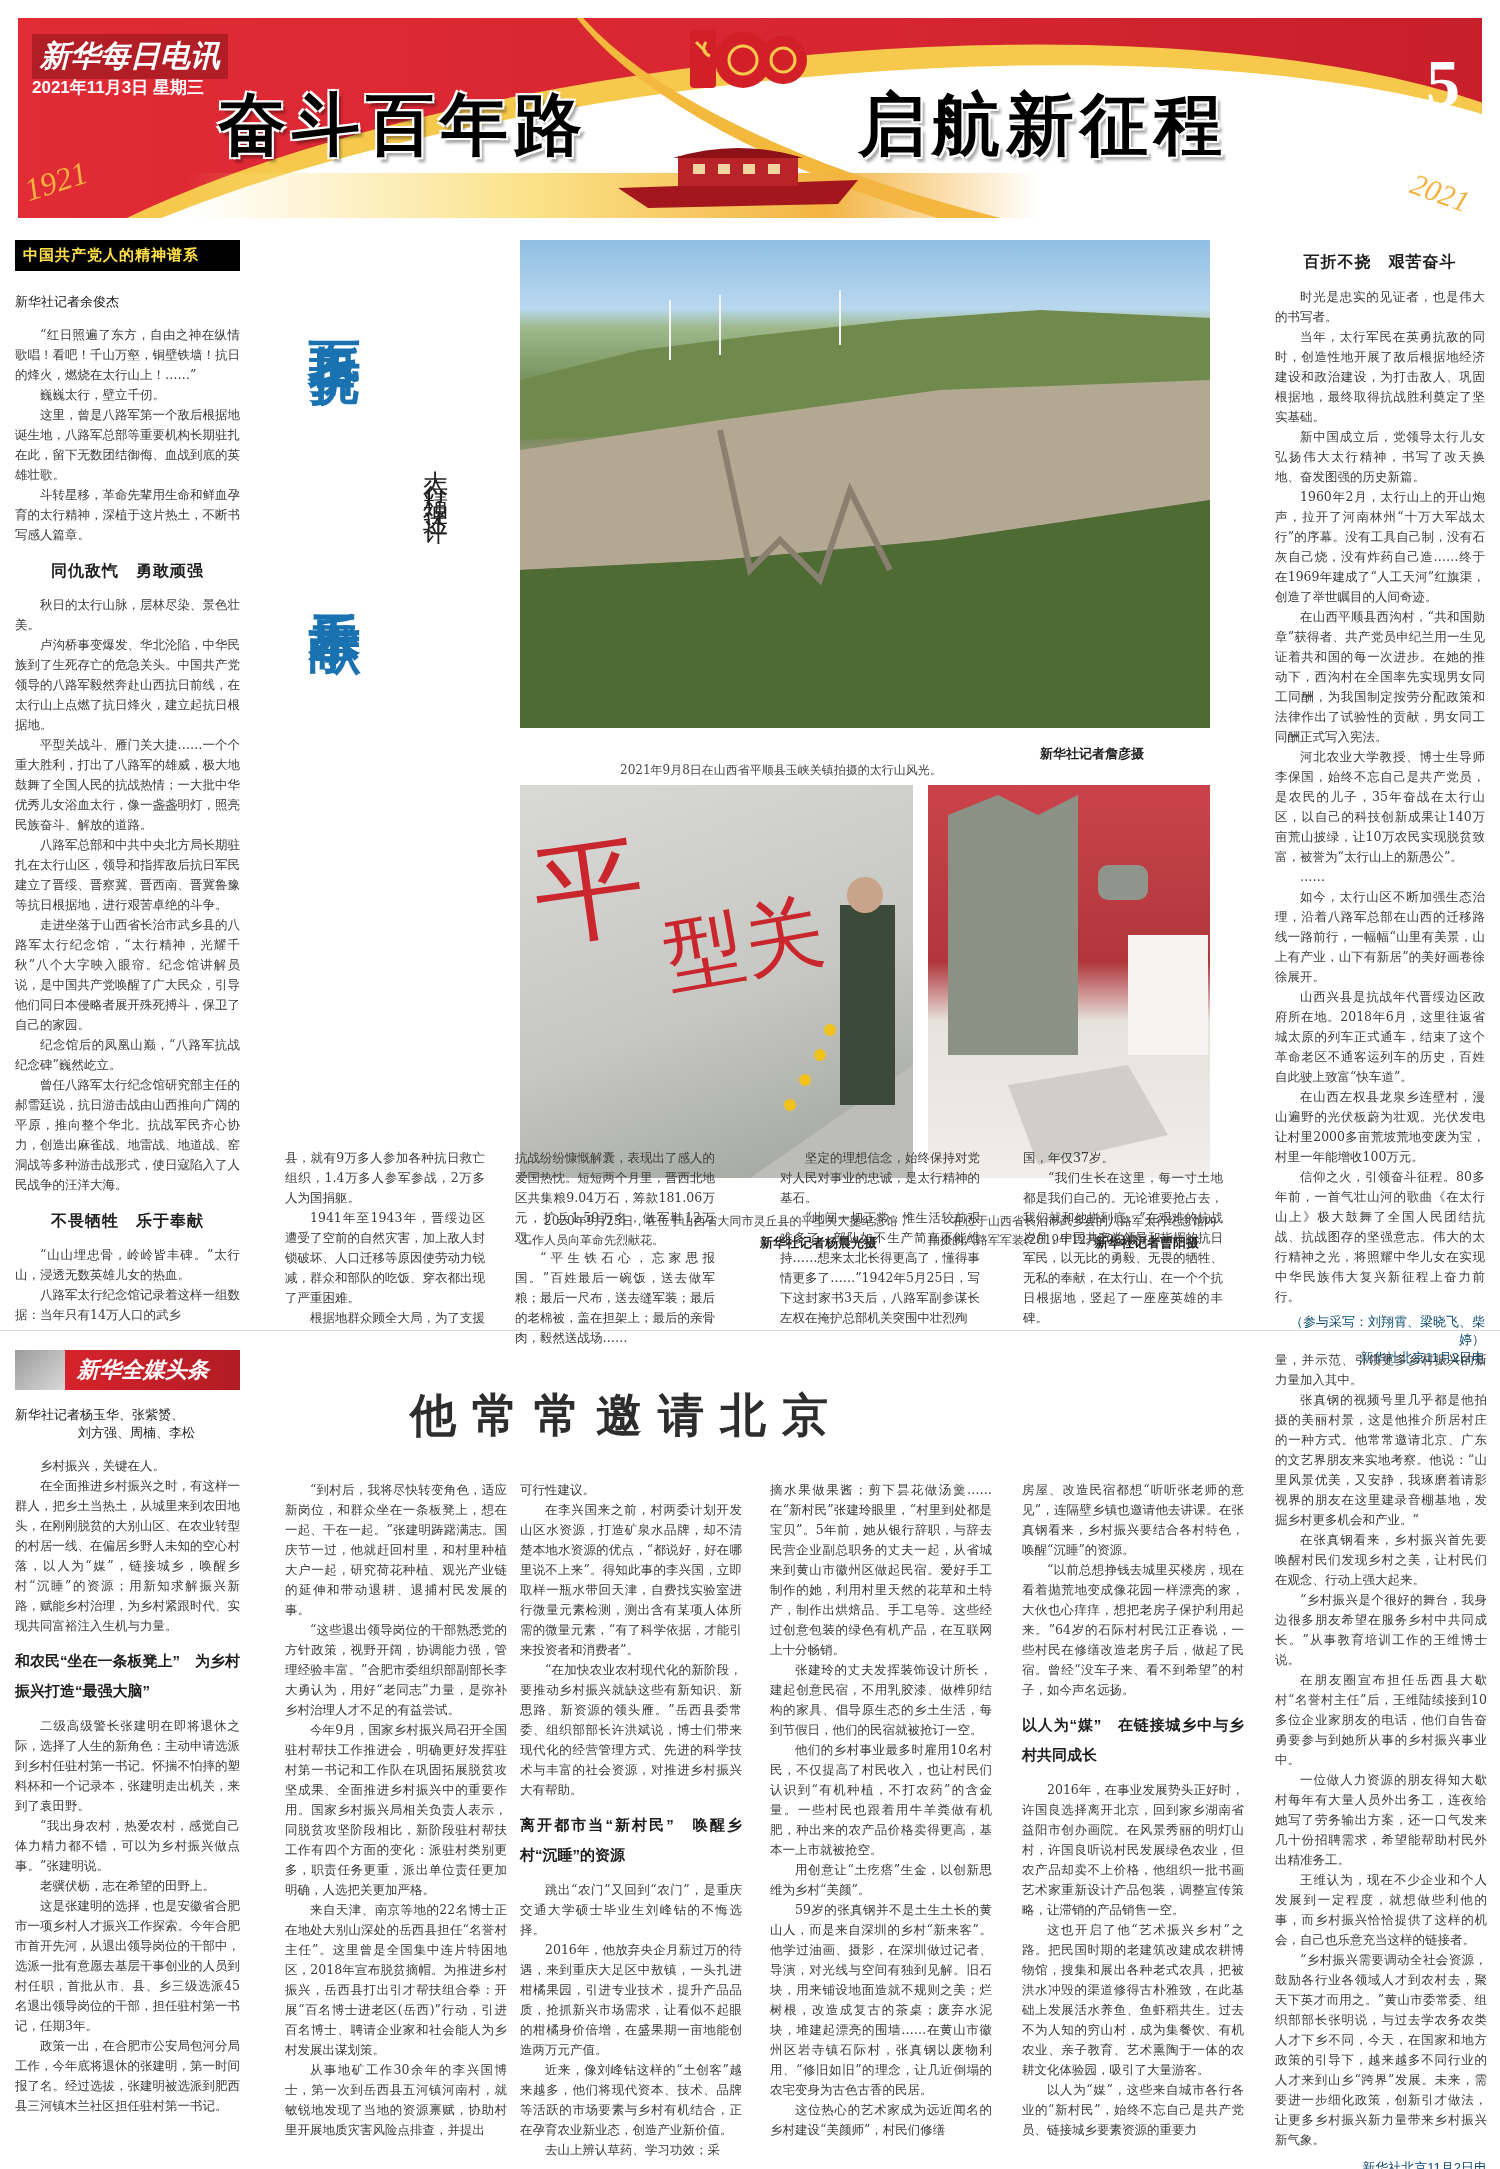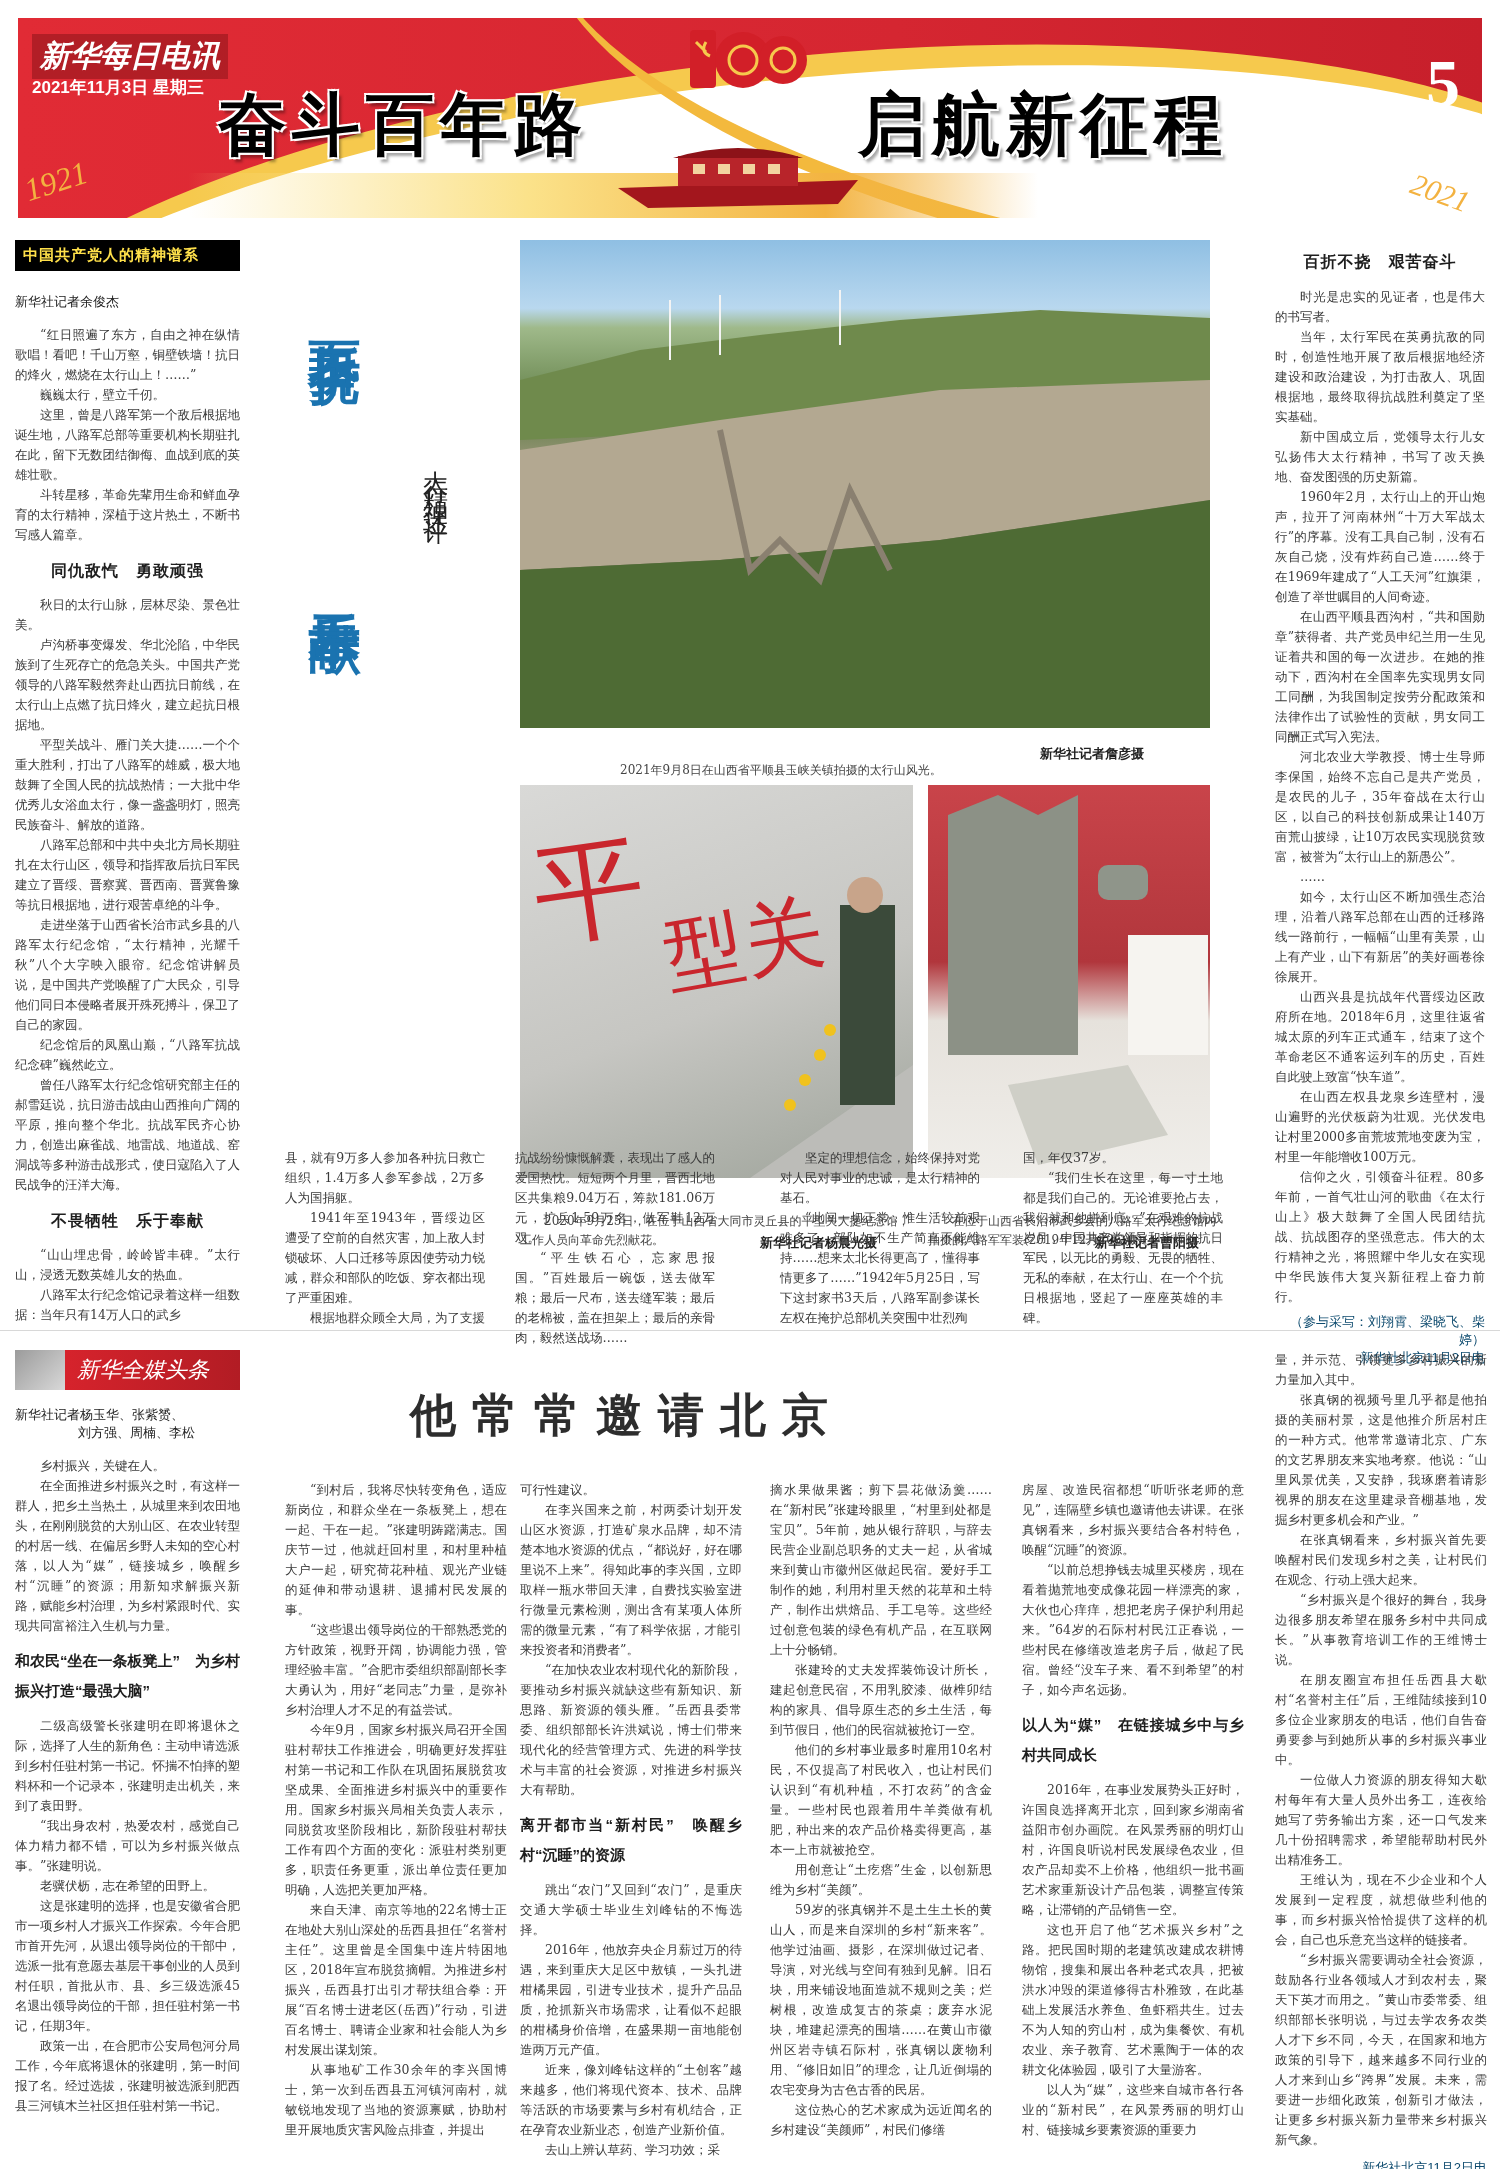--- a/index.html
+++ b/index.html
@@ -28,21 +28,21 @@
   .subhead2 { font-family:"Liberation Sans",sans-serif; font-weight:bold; font-size:15px; color:#1e1e1e; line-height:30px; margin:10px 0 10px; }
   .vtitle { writing-mode: vertical-rl; font-family:"DejaVu Serif",serif; font-weight:900; font-size:52px; color:#1a73b0; letter-spacing:4px; }
   .vsub { writing-mode: vertical-rl; font-family:"Liberation Sans",sans-serif; font-size:25px; color:#222; letter-spacing:10px; }
   .photo { overflow:hidden; }
   .caption { font-size:12px; color:#444; line-height:19px;margin-top:16px; }
   .credit { font-family:"Liberation Sans",sans-serif; font-weight:bold; font-size:13px; color:#222; }
   .sep { background:#d8d8d8; height:1px; }
   .big-title { font-family:"DejaVu Serif",serif; font-weight:bold; font-size:46px; color:#2d2d2d; letter-spacing:16px; }
   .media-tag { display:flex; align-items:center; height:40px; }
   .media-tag .net { width:50px; height:40px; background: linear-gradient(135deg,#9b9b9b,#d9d9d9); }
-  .media-tag .lbl { flex:1; height:40px; background: linear-gradient(90deg,#d6232c,#b21c24); color:#fff; font-family:"Liberation Sans",sans-serif; font-weight:normal; font-style:italic; font-size:22px; line-height:40px; padding-left:12px; }
+  .media-tag .lbl { flex:1; height:40px; background: linear-gradient(90deg,#d6232c,#b21c24); color:#fff; font-family:"Liberation Sans",sans-serif; font-weight:bold; font-style:italic; font-size:22px; line-height:40px; padding-left:12px; }
   .signoff { font-family:"Liberation Sans",sans-serif; font-size:13px; color:#0c4a6e; text-align:right; }
 </style>
 </head>
 <body>
 
 <div class="abs masthead">
   <div class="mh-red"></div>
   <div class="mh-swoosh"></div>
   <div class="mh-swoosh2"></div>
   <div class="mh-band"></div>
@@ -226,21 +226,21 @@
   <p>59岁的张真钢并不是土生土长的黄山人，而是来自深圳的乡村“新来客”。他学过油画、摄影，在深圳做过记者、导演，对光线与空间有独到见解。旧石块，用来铺设地面造就不规则之美；烂树根，改造成复古的茶桌；废弃水泥块，堆建起漂亮的围墙……在黄山市徽州区岩寺镇石际村，张真钢以废物利用、“修旧如旧”的理念，让几近倒塌的农宅变身为古色古香的民居。</p>
   <p>这位热心的艺术家成为远近闻名的乡村建设“美颜师”，村民们修缮</p>
 </div>
 
 <div class="abs col-text" style="left:1022px; top:1480px; width:222px;">
   <p style="text-indent:0">房屋、改造民宿都想“听听张老师的意见”，连隔壁乡镇也邀请他去讲课。在张真钢看来，乡村振兴要结合各村特色，唤醒“沉睡”的资源。</p>
   <p>“以前总想挣钱去城里买楼房，现在看着抛荒地变成像花园一样漂亮的家，大伙也心痒痒，想把老房子保护利用起来。”64岁的石际村村民江正春说，一些村民在修缮改造老房子后，做起了民宿。曾经“没车子来、看不到希望”的村子，如今声名远扬。</p>
   <div class="subhead2">以人为“媒”　在链接城乡中与乡村共同成长</div>
   <p>2016年，在事业发展势头正好时，许国良选择离开北京，回到家乡湖南省益阳市创办画院。在风景秀丽的明灯山村，许国良听说村民发展绿色农业，但农产品却卖不上价格，他组织一批书画艺术家重新设计产品包装，调整宣传策略，让滞销的产品销售一空。</p>
   <p>这也开启了他“艺术振兴乡村”之路。把民国时期的老建筑改建成农耕博物馆，搜集和展出各种老式农具，把被洪水冲毁的渠道修得古朴雅致，在此基础上发展活水养鱼、鱼虾稻共生。过去不为人知的穷山村，成为集餐饮、有机农业、亲子教育、艺术熏陶于一体的农耕文化体验园，吸引了大量游客。</p>
-  <p>以人为“媒”，这些来自城市各行各业的“新村民”，在风景秀丽的明灯山村、链接城乡要素资源的重要力</p>
+  <p>以人为“媒”，这些来自城市各行各业的“新村民”，始终不忘自己是共产党员、链接城乡要素资源的重要力</p>
 </div>
 
 <div class="abs col-text" style="left:1275px; top:1350px; width:212px;">
   <p style="text-indent:0">量，并示范、引领更多乡村振兴的新力量加入其中。</p>
   <p>张真钢的视频号里几乎都是他拍摄的美丽村景，这是他推介所居村庄的一种方式。他常常邀请北京、广东的文艺界朋友来实地考察。他说：“山里风景优美，又安静，我琢磨着请影视界的朋友在这里建录音棚基地，发掘乡村更多机会和产业。”</p>
   <p>在张真钢看来，乡村振兴首先要唤醒村民们发现乡村之美，让村民们在观念、行动上强大起来。</p>
   <p>“乡村振兴是个很好的舞台，我身边很多朋友希望在服务乡村中共同成长。”从事教育培训工作的王维博士说。</p>
   <p>在朋友圈宣布担任岳西县大歇村“名誉村主任”后，王维陆续接到10多位企业家朋友的电话，他们自告奋勇要参与到她所从事的乡村振兴事业中。</p>
   <p>一位做人力资源的朋友得知大歇村每年有大量人员外出务工，连夜给她写了劳务输出方案，还一口气发来几十份招聘需求，希望能帮助村民外出精准务工。</p>
   <p>王维认为，现在不少企业和个人发展到一定程度，就想做些利他的事，而乡村振兴恰恰提供了这样的机会，自己也乐意充当这样的链接者。</p>

